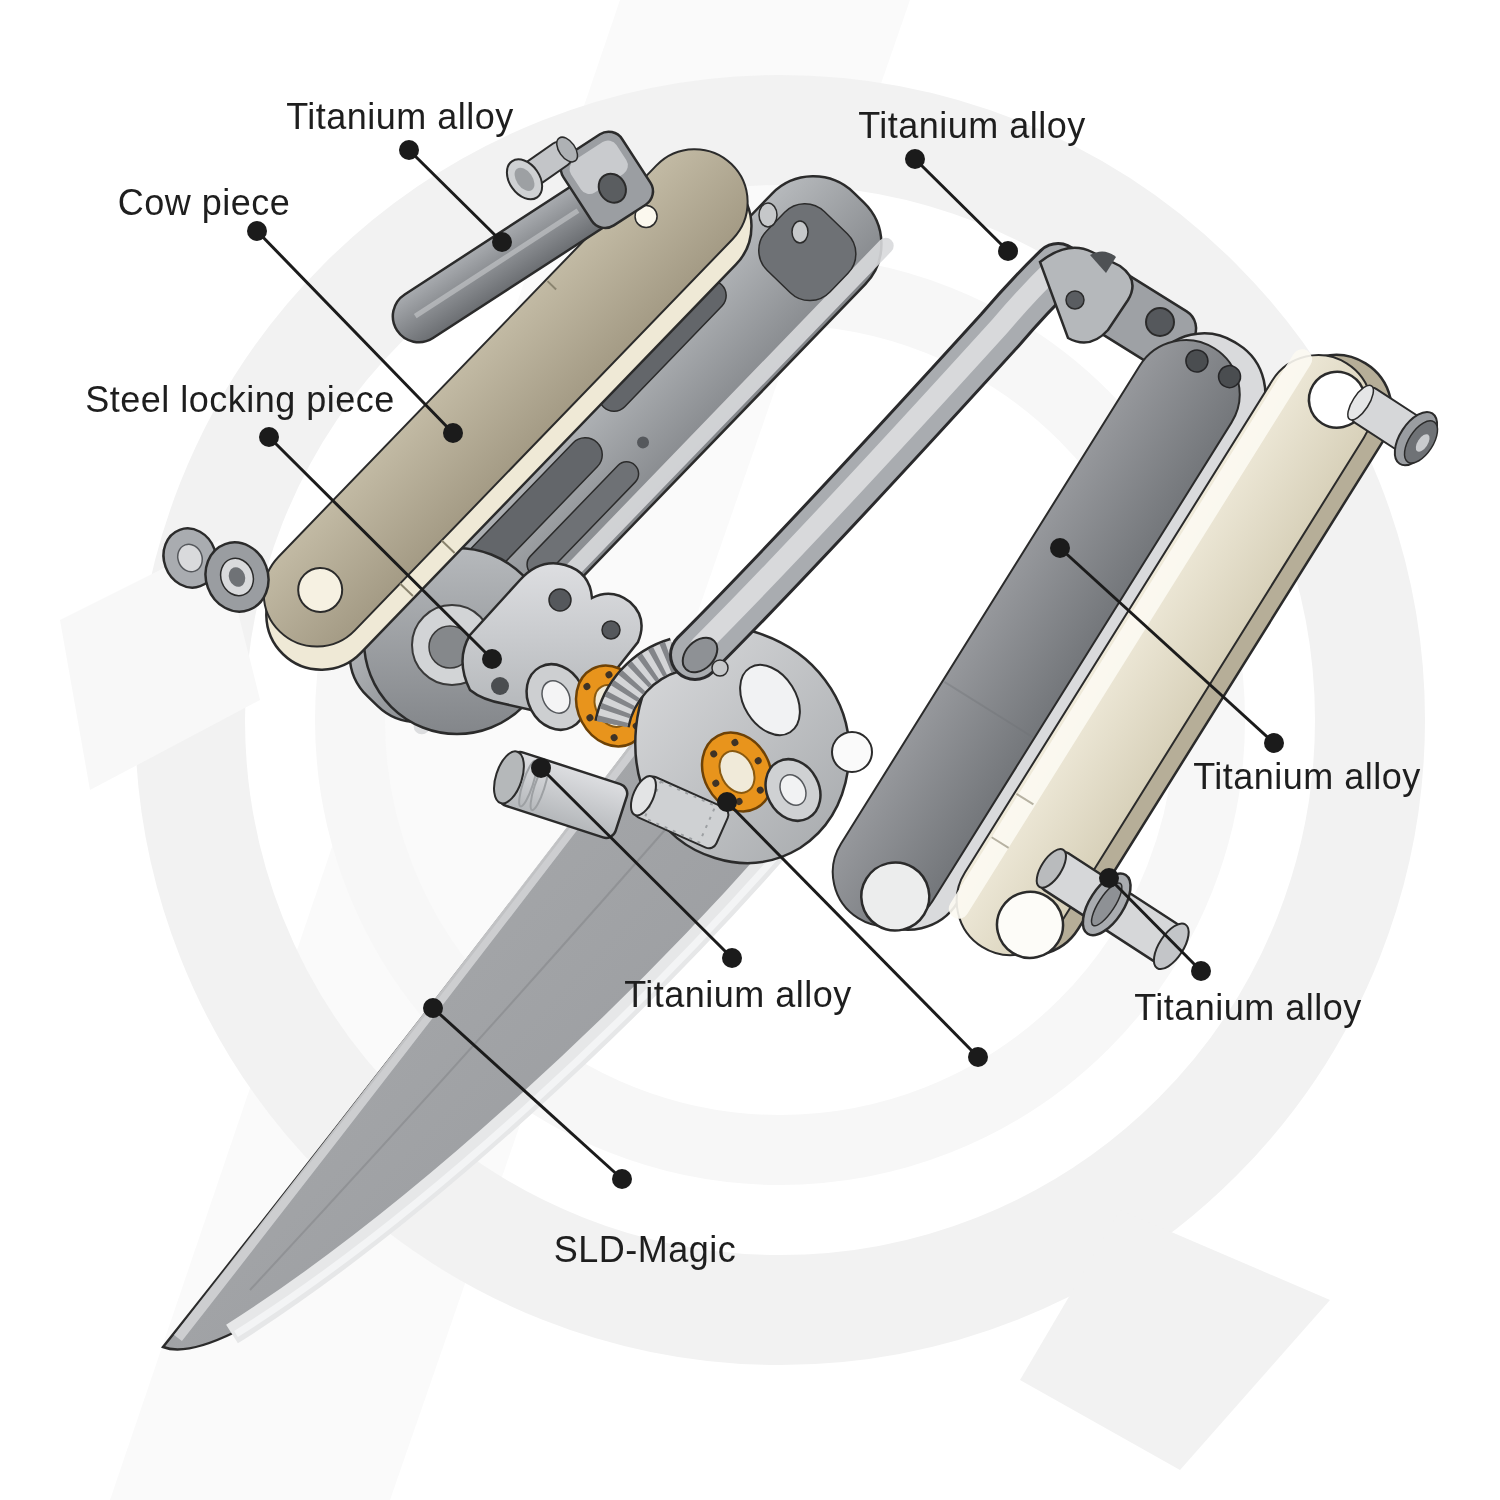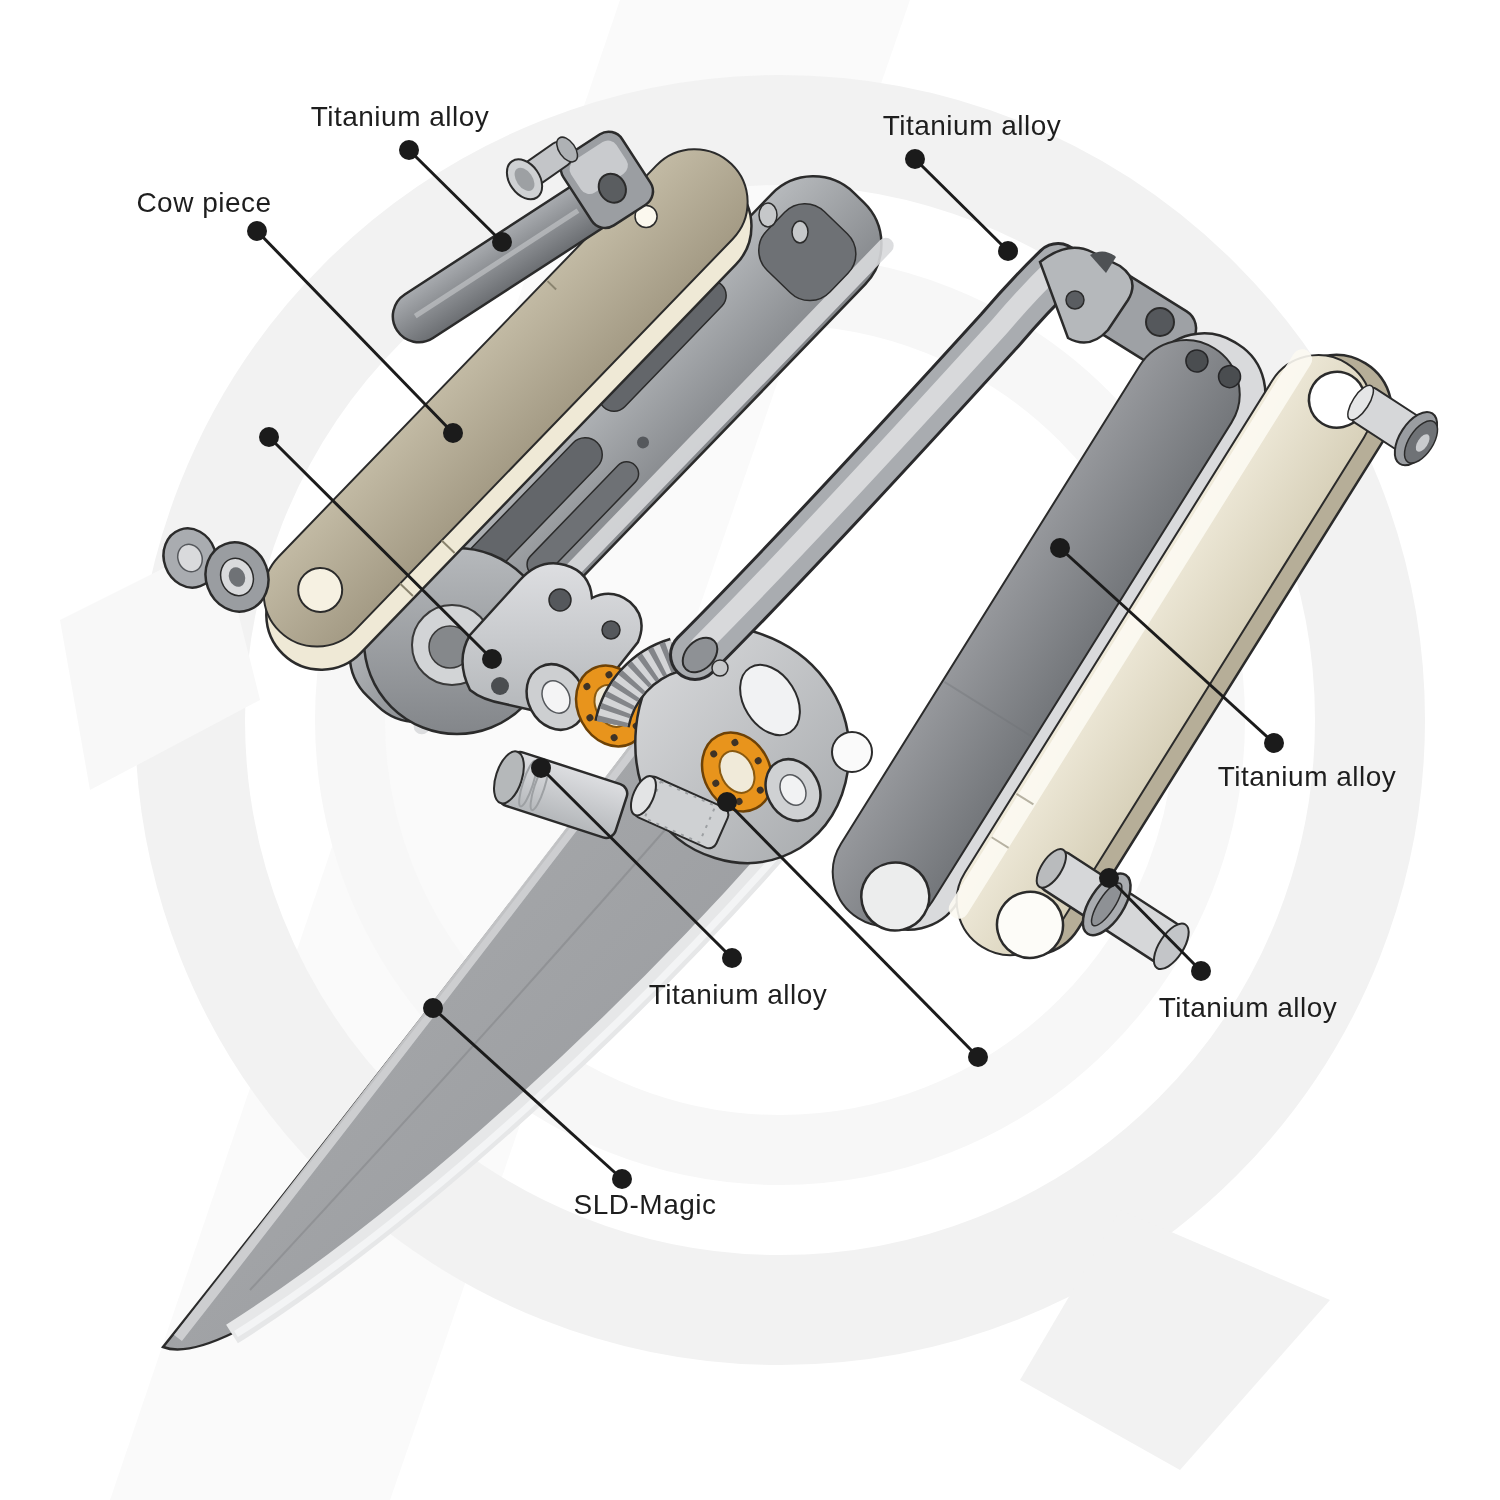--- a/index.html
+++ b/index.html
@@ -1,20 +1,20 @@
 <!DOCTYPE html>
 <html><head>
 <meta charset="utf-8">
 <style>
   html,body{margin:0;padding:0;background:#ffffff;}
   .stage{position:relative;width:1500px;height:1500px;background:#ffffff;overflow:hidden;
          font-family:"Liberation Sans", sans-serif;}
   .stage svg{position:absolute;left:0;top:0;}
   .part-label{position:absolute;transform:translate(-50%,-50%);
-      font-size:28px;color:#1e1e1e;white-space:nowrap;letter-spacing:0.5px;}
+      font-size:36px;color:#1e1e1e;white-space:nowrap;letter-spacing:0.5px;}
 </style>
 </head>
 <body>
 
 <div class="stage">
 
 <svg width="1500" height="1500" viewBox="0 0 1500 1500">
   <defs>
     <linearGradient id="gBone" x1="0" y1="0" x2="0" y2="1">
       <stop offset="0" stop-color="#c2baa4"></stop>
@@ -265,19 +265,20 @@
         <circle cx="727" cy="802" r="10"></circle>
     <circle cx="622" cy="1179" r="10"></circle>
         <circle cx="433" cy="1008" r="10"></circle>
     <circle cx="1201" cy="971" r="10"></circle>
         <circle cx="1109" cy="878" r="10"></circle>
   </g>
 </svg>
 
 <div class="part-label" style="left:400px;top:117px">Titanium alloy</div>
 <div class="part-label" style="left:204px;top:203px">Cow piece</div>
+<div class="part-label" style="left:240px;top:400px">Steel locking piece</div>
 <div class="part-label" style="left:972px;top:126px">Titanium alloy</div>
 <div class="part-label" style="left:1307px;top:777px">Titanium alloy</div>
 <div class="part-label" style="left:738px;top:995px">Titanium alloy</div>
-<div class="part-label" style="left:645px;top:1205px">SLD-Magic</div>
+<div class="part-label" style="left:645px;top:1250px">SLD-Magic</div>
 <div class="part-label" style="left:1248px;top:1008px">Titanium alloy</div>
 
 </div>
 
 </body></html>

